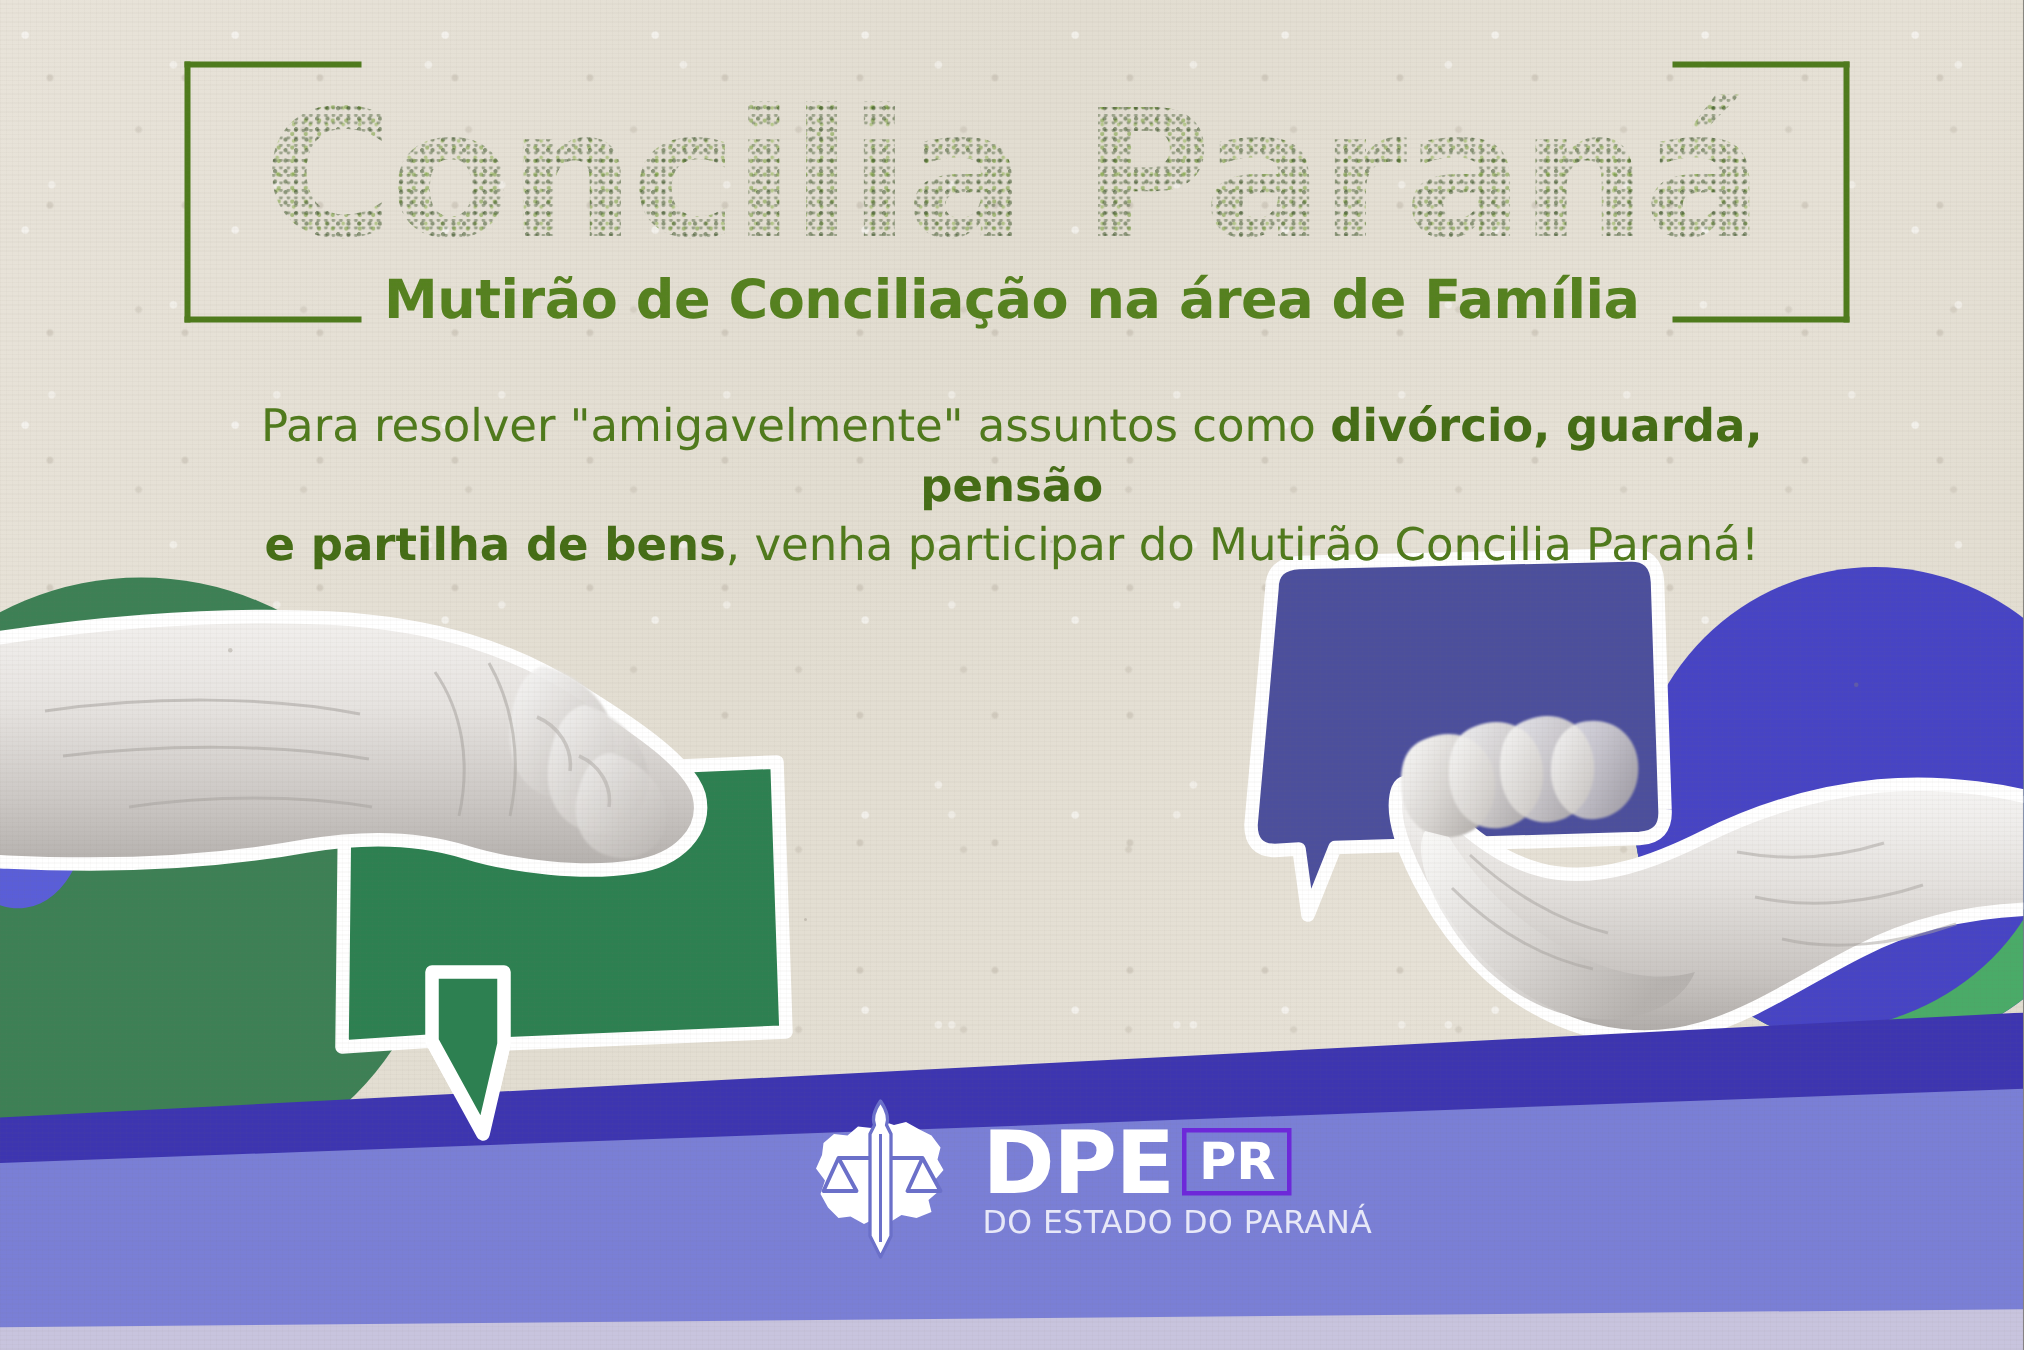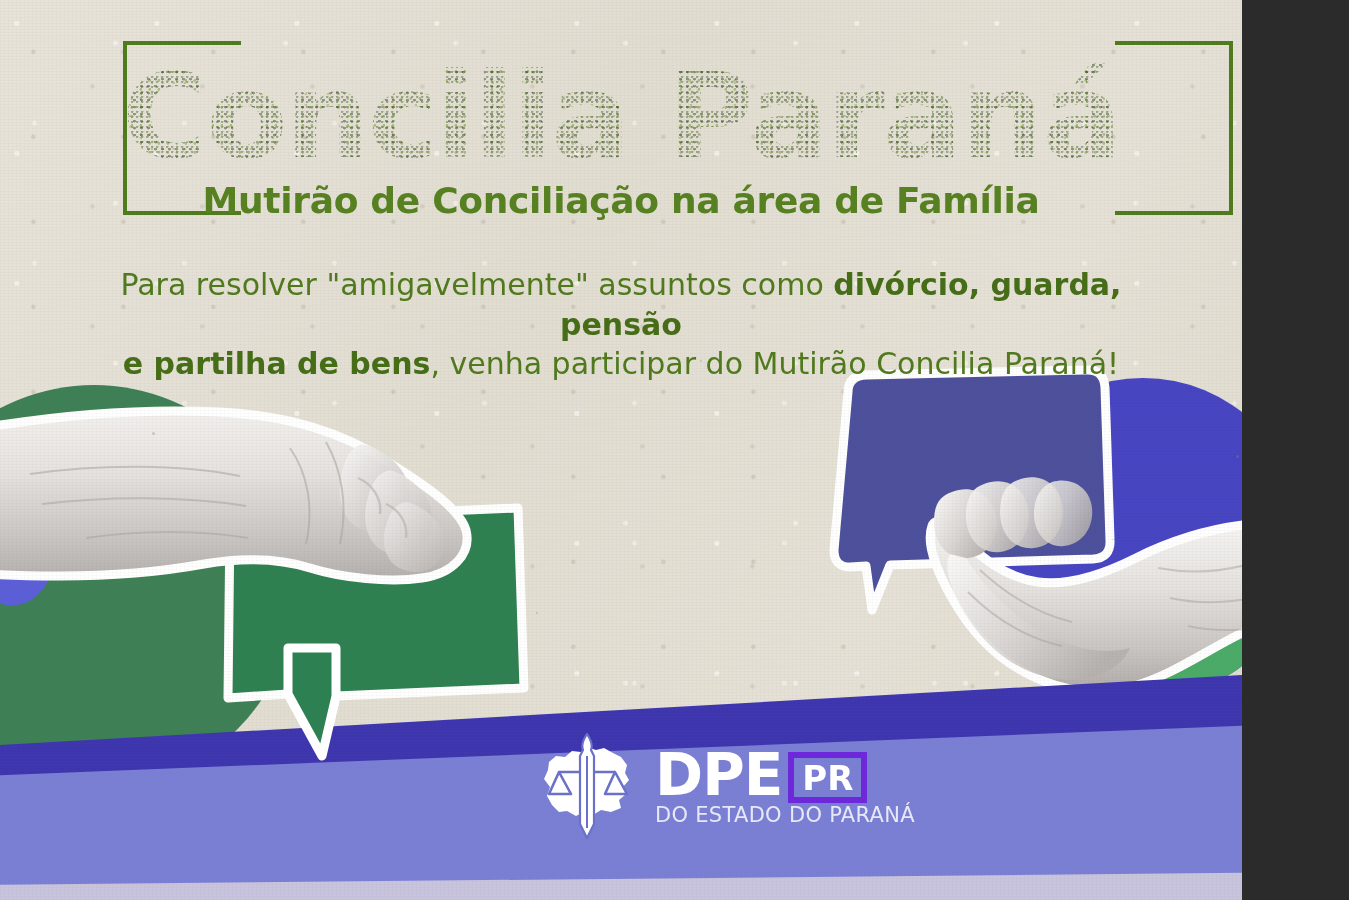--- a/index.html
+++ b/index.html
@@ -1,21 +1,21 @@
 <!DOCTYPE html>
 <html><head>
 <meta charset="utf-8">
 <style>
   * { margin:0; padding:0; box-sizing:border-box; }
   html,body { background:#2b2b2b; }
   body { font-family:"Liberation Sans", sans-serif; }
 
   .poster{
     position:relative;
-    width:1242px; height:900px;
+    width:1349px; height:900px;
     overflow:hidden;
     background:#e4dfd4;
   }
 
   
   .paper-grain{
     position:absolute; inset:0;
     background:
       radial-gradient(circle at 12% 18%, rgba(255,255,255,.55) 0 2px, transparent 3px),
       radial-gradient(circle at 37% 61%, rgba(160,150,135,.28) 0 1.5px, transparent 3px),
@@ -144,21 +144,21 @@
   }
   .logo-mark{ width:92px; height:108px; position:relative; }
   .logo-text{ color:#fff; line-height:1; }
   .logo-row1{ display:flex; align-items:flex-start; gap:6px; }
   .dpe-word{
     font-size:58px; font-weight:bold; letter-spacing:-1px;
     font-family:"DejaVu Sans","Liberation Sans",sans-serif;
     color:#fff;
   }
   .pr-box{
-    border:6px solid #6d28d9; padding:3px 8px 2px;
+    border:3px solid #6d28d9; padding:3px 8px 2px;
     font-size:34px; font-weight:bold; letter-spacing:0px;
     font-family:"DejaVu Sans","Liberation Sans",sans-serif;
     color:#fff; margin-top:6px;
   }
   .logo-line2{
     font-size:23px; font-weight:bold; letter-spacing:.4px;
     margin-top:7px; color:#fff;
     font-family:"DejaVu Sans","Liberation Sans",sans-serif;
   }
   .logo-line3{

